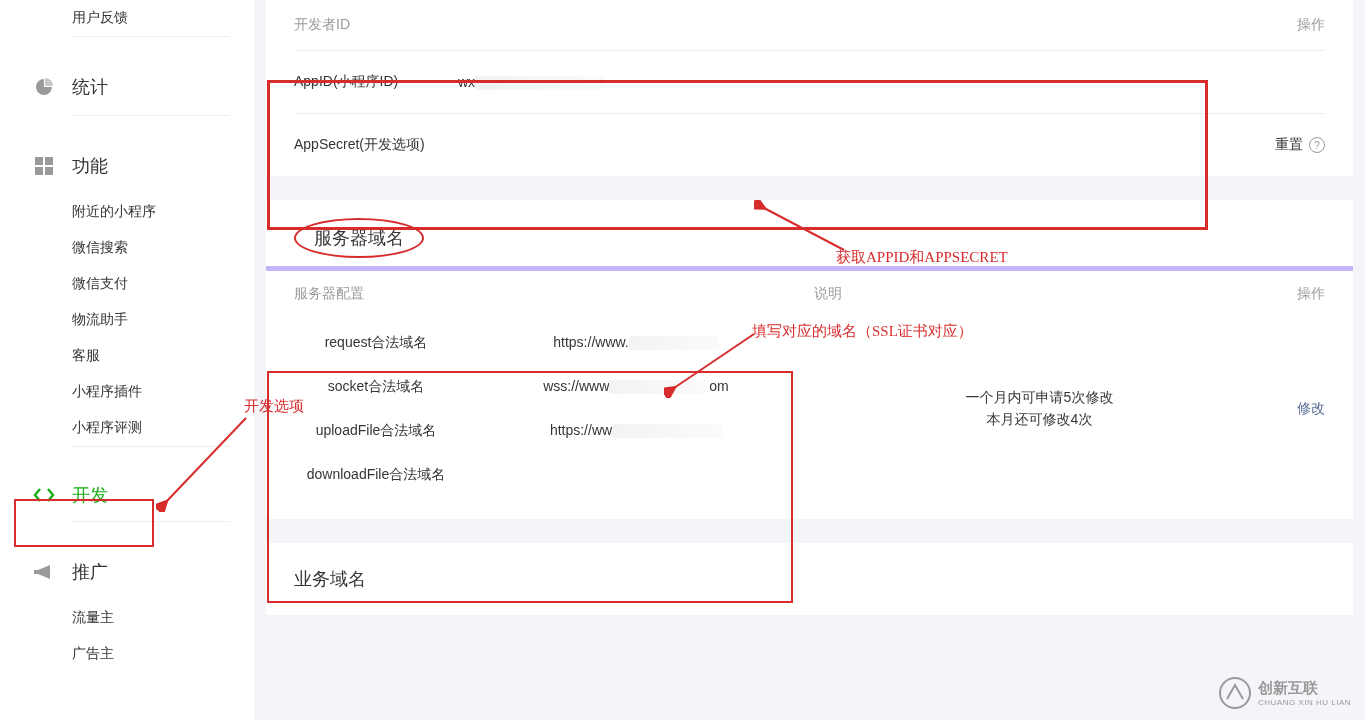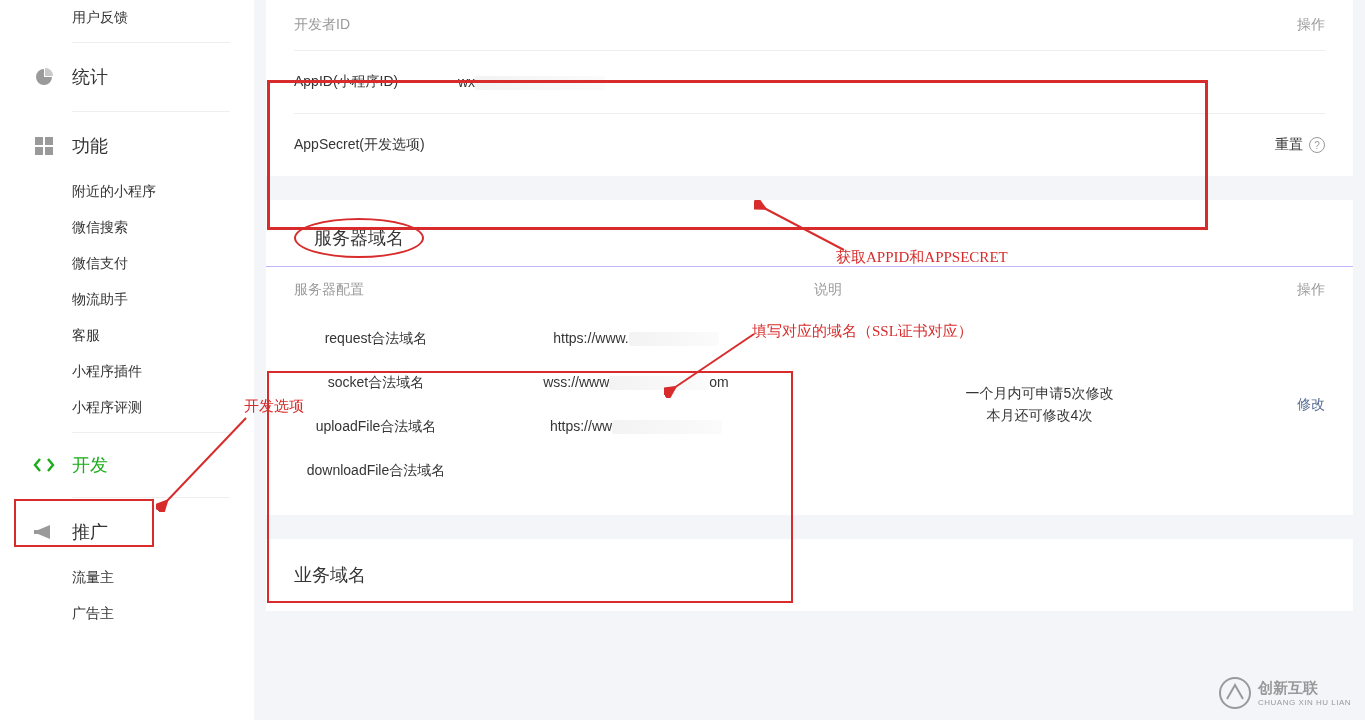--- a/index.html
+++ b/index.html
@@ -1,21 +1,21 @@
 <!DOCTYPE html>
 <html><head>
   <meta charset="utf-8">
   <style>
     * { margin: 0; padding: 0; box-sizing: border-box; font-family: -apple-system, BlinkMacSystemFont, "PingFang SC", "Microsoft YaHei", sans-serif; }
     body { background: #f4f5f9; width: 1365px; height: 720px; overflow: hidden; color: #353535; }
     .layout { display: flex; width: 100%; height: 100%; position: relative; }
 
     
     .sidebar { width: 254px; background: #fff; height: 100%; overflow-y: auto; }
-    .side-section { border-bottom: 1px solid #eee; padding-bottom: 6px; margin-bottom: 6px; margin-left: 72px; margin-right: 24px;}
+    .side-section { border-bottom: 1px solid #eee; margin-bottom: 22px; margin-left: 72px; margin-right: 24px;}
     .side-section:last-child { border-bottom: none; }
     .section-head { display: flex; align-items: center; padding: 16px 0 16px 0; font-size: 18px; color: #353535; margin-left: -40px;}
     .section-head .hicon { width: 24px; display: inline-flex; justify-content: center; margin-right: 16px; color: #9a9a9a; }
     .side-item { padding: 9px 0; font-size: 14px; color: #353535; cursor: pointer; }
 
     .dev-row { display: flex; align-items: center; padding: 14px 0 14px 0; margin-left: -40px; }
     .dev-row .hicon { width: 24px; display: inline-flex; justify-content: center; margin-right: 16px; color: #1aad19; }
     .dev-text { font-size: 18px; color: #1aad19; }
 
     
@@ -32,21 +32,21 @@
     .hdr-row { display: flex; justify-content: space-between; padding: 16px 0; color: #9a9a9a; font-size: 14px; }
     .id-row { display: flex; align-items: center; padding: 22px 0; border-top: 1px solid #eee; font-size: 14px; }
     .id-label { width: 164px; color: #353535; }
     .id-value { flex: 1; color: #353535; }
     .id-action { color: #353535; display: flex; align-items: center; gap: 6px; }
     .q-circle { width: 16px; height: 16px; border: 1px solid #9a9a9a; border-radius: 50%; display: inline-flex; align-items: center; justify-content: center; font-size: 10px; color: #9a9a9a; }
 
     
     .title-oval-wrap { padding: 18px 28px 8px 28px; }
     .title-oval { display: inline-block; border: 2px solid #d82c2c; border-radius: 50%; padding: 6px 18px; font-size: 18px; color: #353535; }
-    .srv-header { display: flex; padding: 14px 28px; color: #9a9a9a; font-size: 14px; border-top: 1px solid #c4b5fd; justify-content: flex-end; }
+    .srv-header { display: flex; padding: 14px 28px; color: #9a9a9a; font-size: 14px; border-top: 5px solid #c4b5fd; justify-content: flex-end; }
     .srv-col1 { width: 520px; }
     .srv-col2 { flex: 1; }
     .srv-col3 { width: 60px; text-align: right; }
     .srv-body { display: flex; padding: 4px 28px 22px 28px; font-size: 14px; text-align: center; }
     .srv-rows { width: 520px; }
     .srv-row { display: flex; padding: 13px 0; }
     .srv-label { width: 164px; color: #353535; }
     .srv-value { flex: 1; color: #353535; }
     .srv-desc { flex: 1; display: flex; flex-direction: column; justify-content: center; color: #353535; gap: 4px; }
     .srv-action { width: 60px; display: flex; align-items: center; justify-content: flex-end; }

